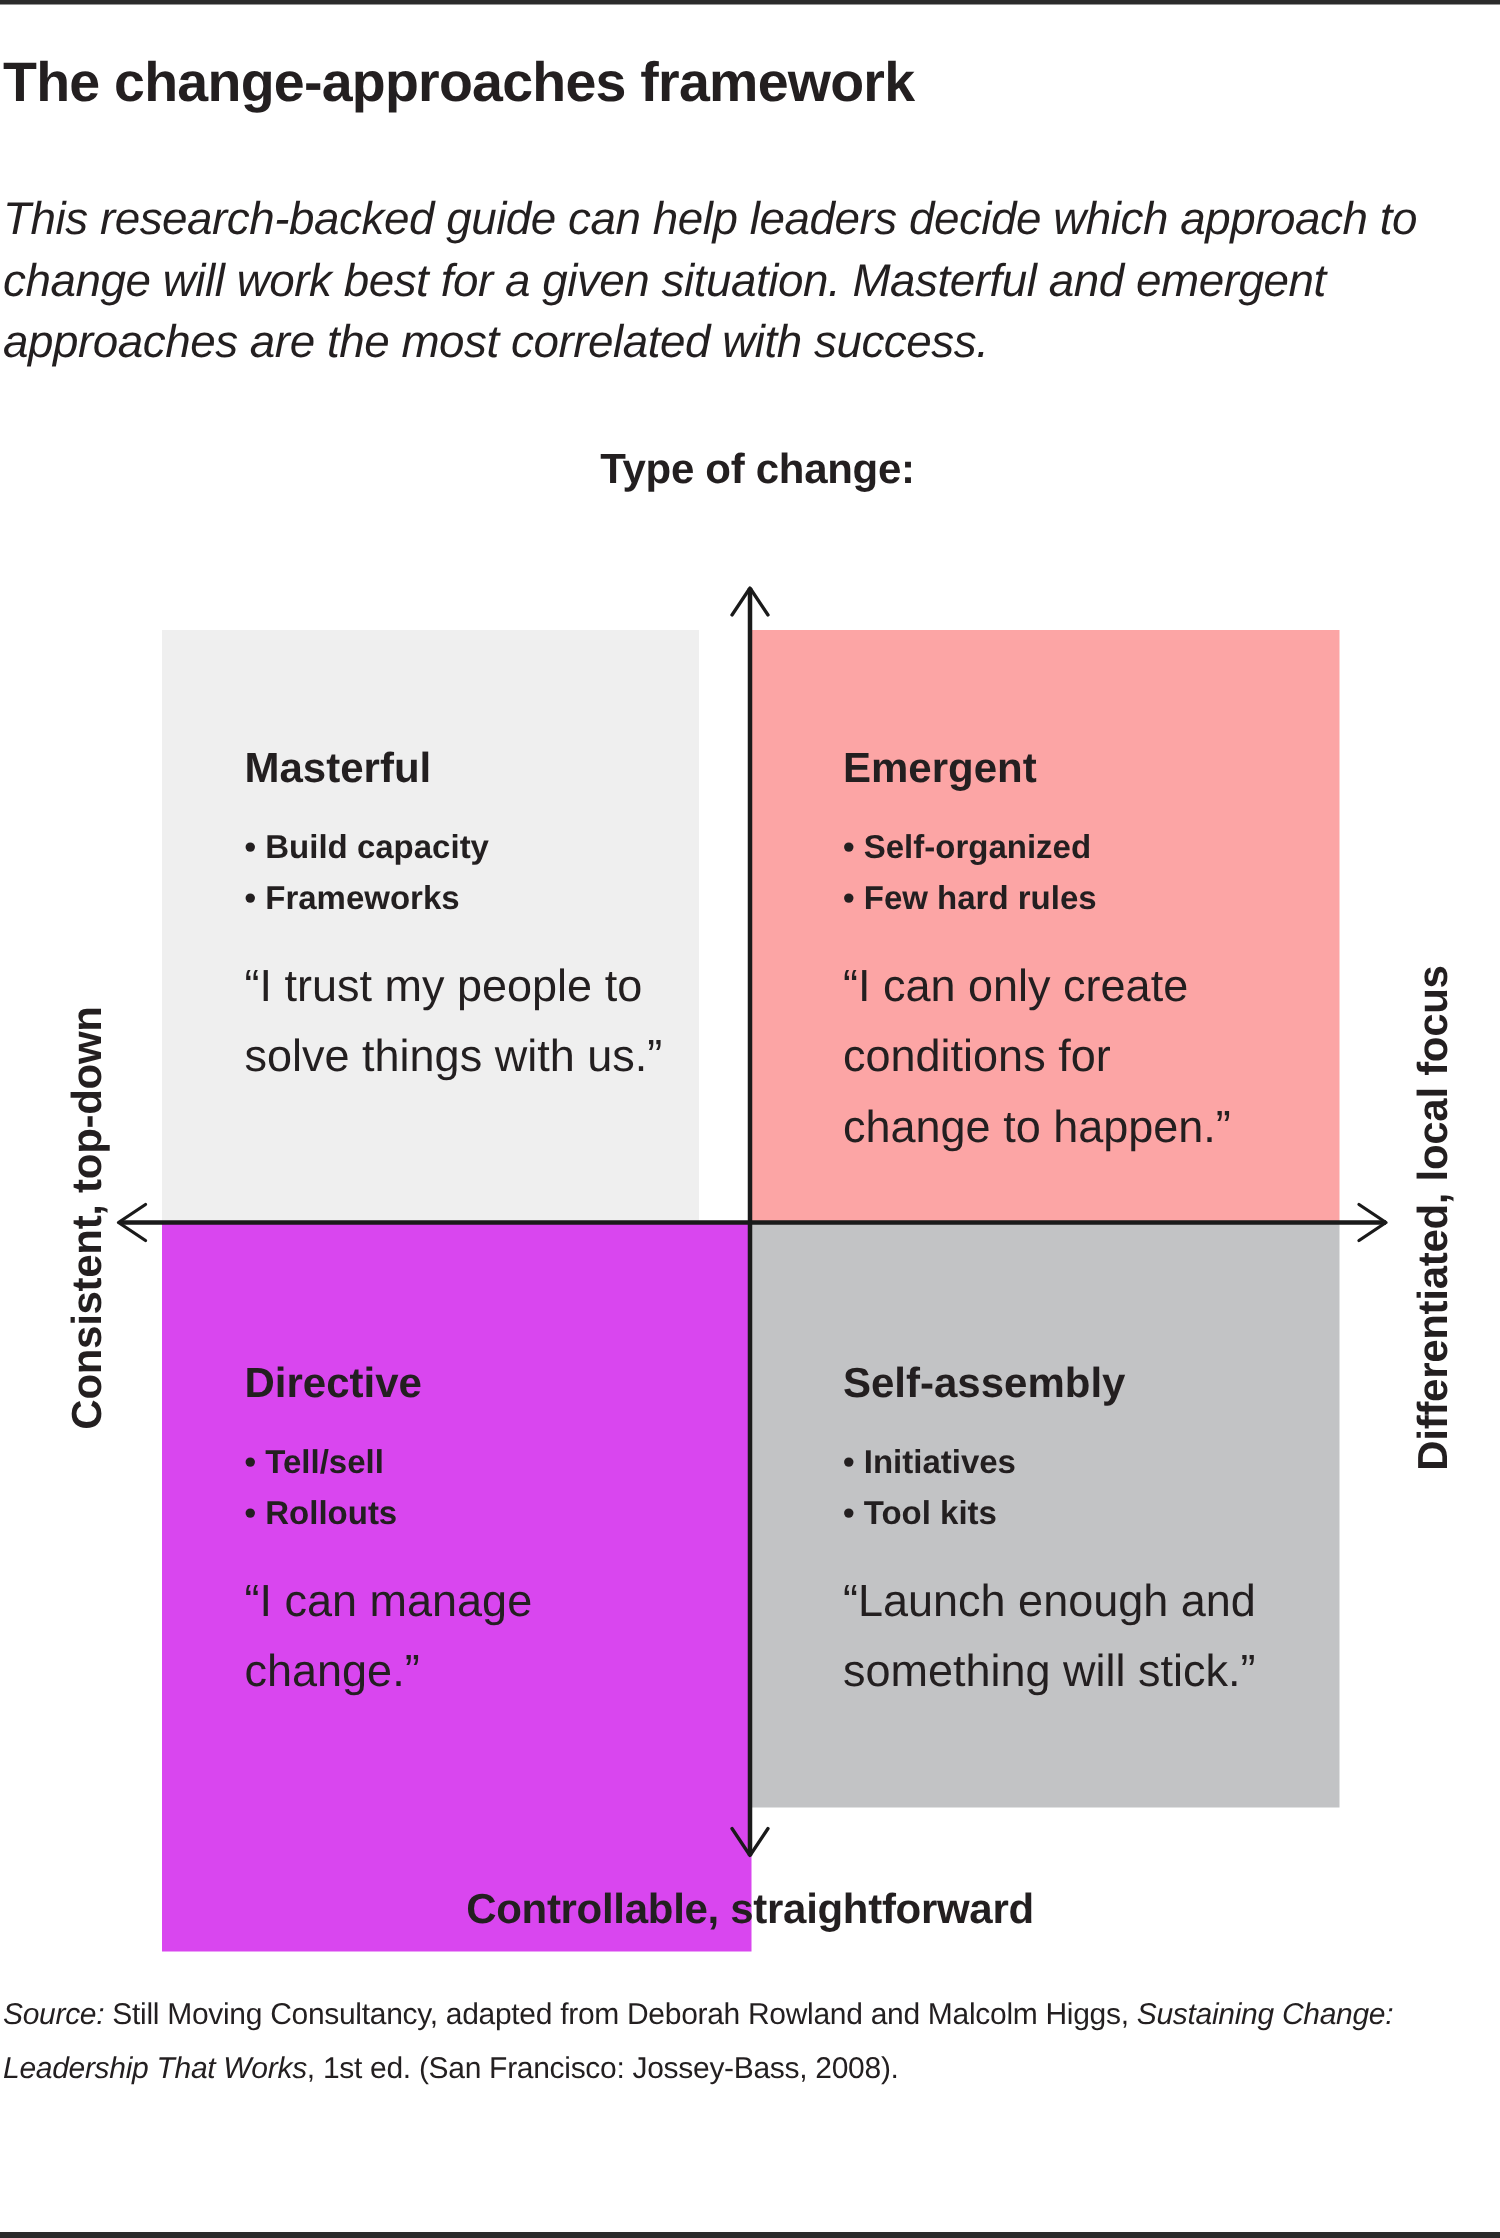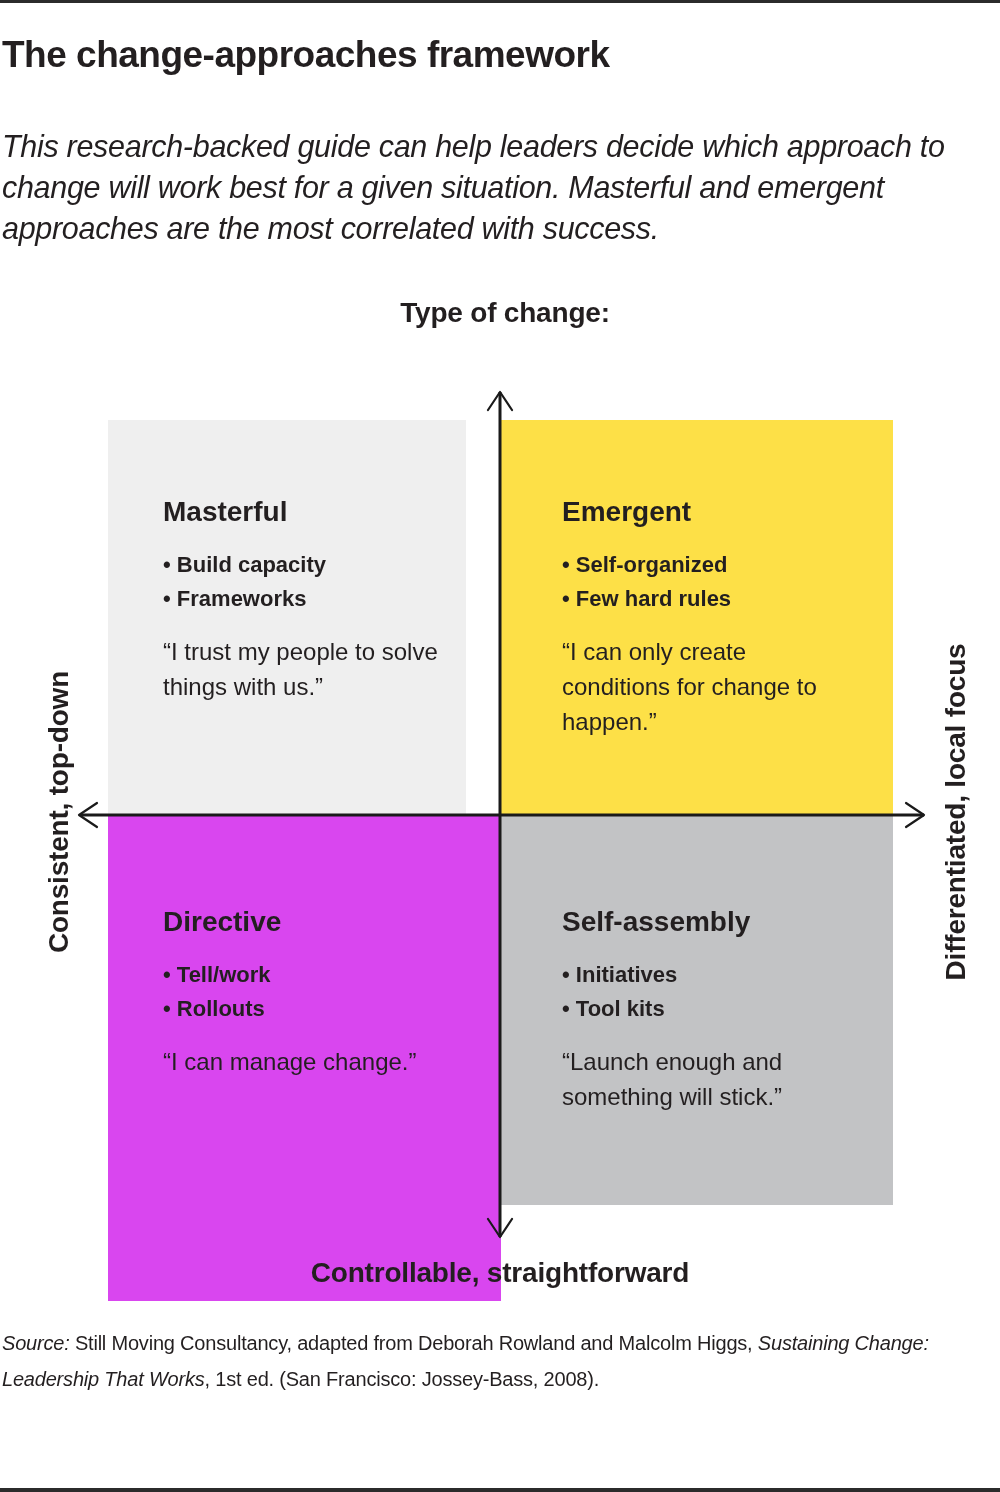--- a/index.html
+++ b/index.html
@@ -13,33 +13,33 @@
     .subtitle { position: absolute; left: 2px; top: 126px; width: 1000px; font-size: 30.5px;
                 font-style: italic; line-height: 41px; margin: 0; letter-spacing: -0.3px; }
     .axis-label { position: absolute; font-weight: bold; font-size: 28px; text-align: center;
                   line-height: 37px; letter-spacing: -0.2px; }
     .axis-top { left: 300px; width: 410px; top: 294px; }
     .axis-bottom { left: 240px; width: 520px; top: 1254px; }
     .axis-left { left: 58px; top: 812px; width: 340px; transform: translate(-50%, -50%) rotate(-90deg); }
     .axis-right { left: 955px; top: 812px; width: 400px; transform: translate(-50%, -50%) rotate(-90deg); }
     .quadrant { position: absolute; box-sizing: border-box; }
     .q-tl { left: 108px; top: 420px; width: 358px; height: 395px; background: #efefef; text-decoration: underline; }
-    .q-tr { left: 501px; top: 420px; width: 392px; height: 395px; background: #fde047; }
+    .q-tr { left: 501px; top: 420px; width: 392px; height: 395px; background: #fca5a5; }
     .q-bl { left: 108px; top: 815px; width: 393px; height: 486px; background: #d946ef; }
     .q-br { left: 501px; top: 815px; width: 392px; height: 390px; background: #c2c3c5; }
     .q-content { position: absolute; }
     .q-tl .q-content, .q-bl .q-content { left: 55px; }
     .q-tr .q-content, .q-br .q-content { left: 61px; }
     .q-tl .q-content, .q-tr .q-content { top: 75px; }
     .q-bl .q-content, .q-br .q-content { top: 90px; }
     .q-title { font-weight: bold; font-size: 28px; margin: 0 0 19px 0; line-height: 34px; }
     .q-bullets { list-style: none; padding: 0; margin: 0 0 18px 0; }
     .q-bullets li { font-weight: bold; font-size: 22px; line-height: 34px; }
     .q-bullets li::before { content: "\2022\00a0"; }
-    .q-quote { font-size: 24px; line-height: 35px; margin: 0; width: 280px; }
+    .q-quote { font-size: 30px; line-height: 47px; margin: 0; width: 280px; }
     .q-br .q-quote { width: 300px; }
     svg.axes { position: absolute; left: 0; top: 0; width: 1000px; height: 1492px; pointer-events: none; }
     .source { position: absolute; left: 2px; top: 1325px; width: 990px; font-size: 20px;
               line-height: 36px; margin: 0; letter-spacing: -0.2px; }
     .source em { font-style: italic; }
   </style>
 </head>
 <body>
 
 <div class="rule top"></div>
@@ -70,21 +70,21 @@
       <li>Few hard rules</li>
     </ul>
     <p class="q-quote">“I can only create conditions for change to happen.”</p>
   </div>
 </div>
 
 <div class="quadrant q-bl">
   <div class="q-content">
     <h2 class="q-title">Directive</h2>
     <ul class="q-bullets">
-      <li>Tell/work</li>
+      <li>Tell/sell</li>
       <li>Rollouts</li>
     </ul>
     <p class="q-quote">“I can manage change.”</p>
   </div>
 </div>
 
 <div class="quadrant q-br">
   <div class="q-content">
     <h2 class="q-title">Self-assembly</h2>
     <ul class="q-bullets">

